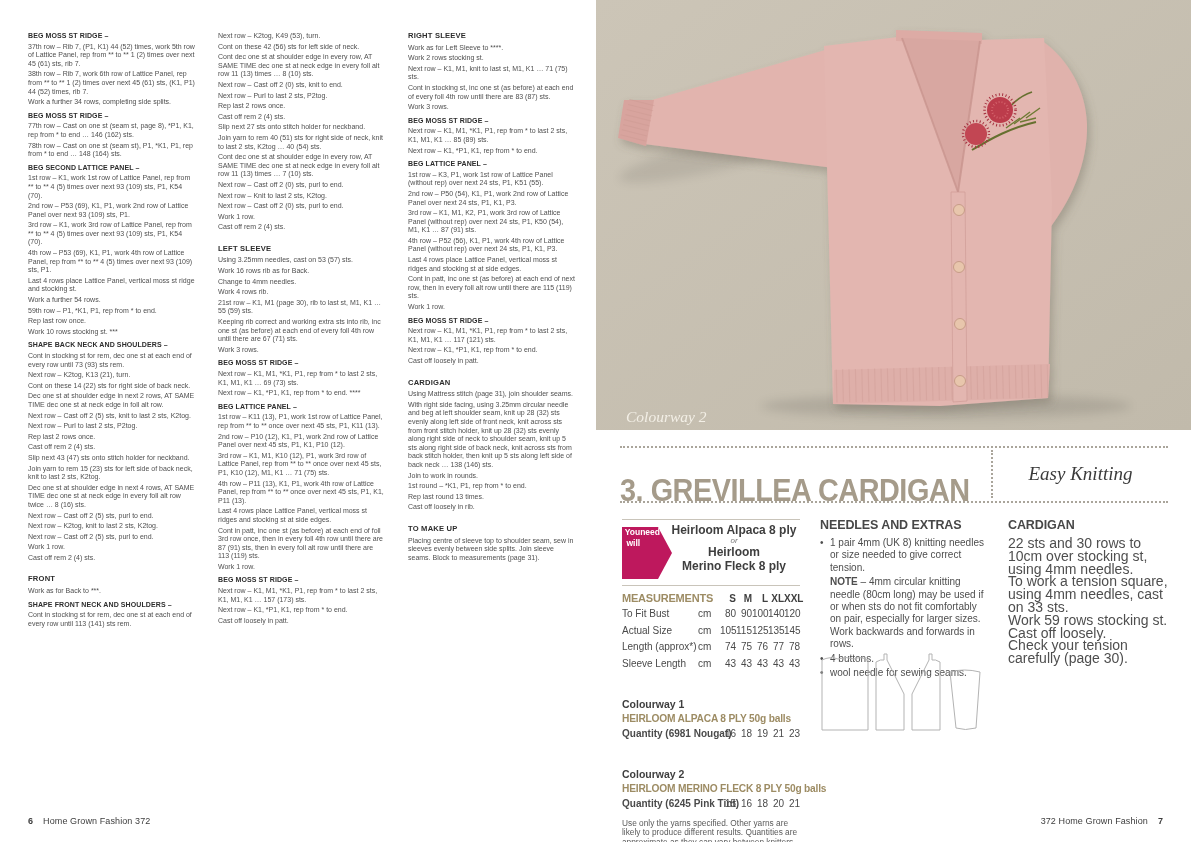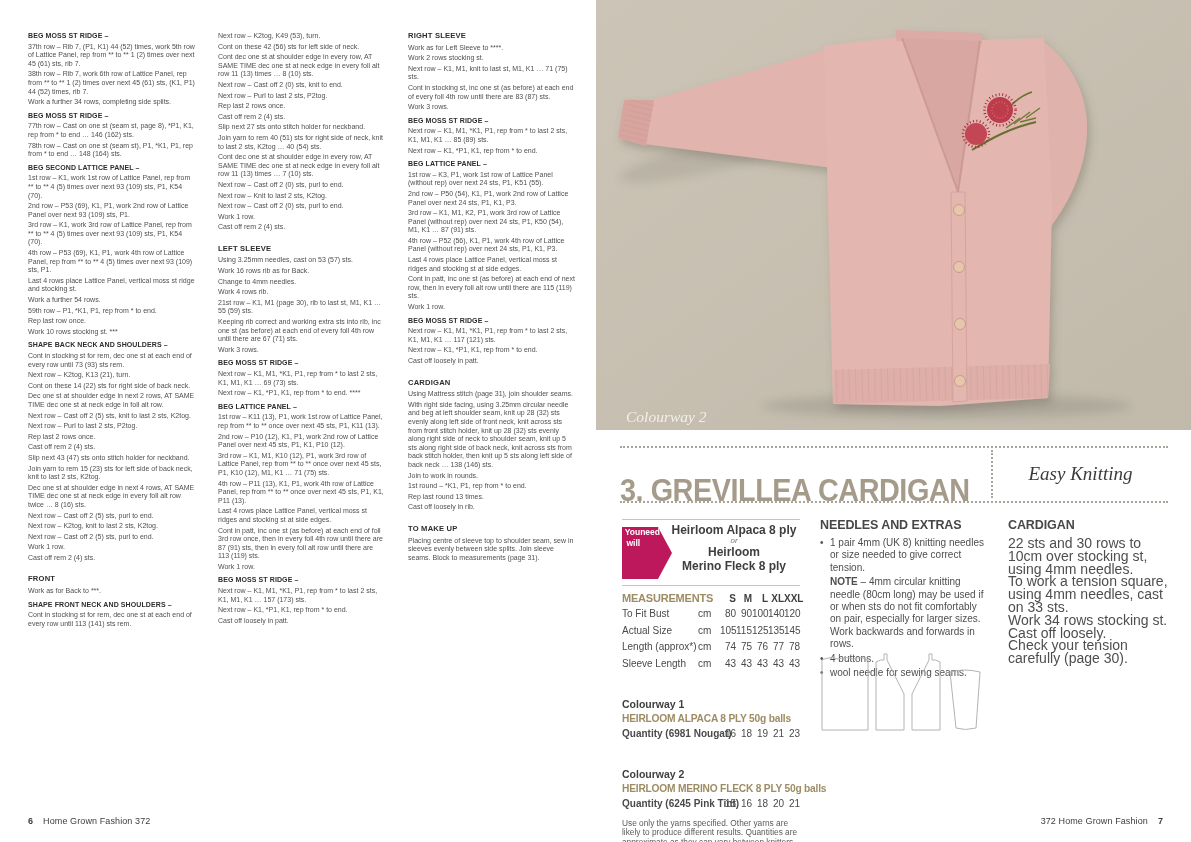--- a/index.html
+++ b/index.html
@@ -375,21 +375,21 @@
       </g>
       <path fill="none" stroke="#b3b3b3" stroke-width="1" d="M132,30 Q146,26 162,30 L158,86 Q147,89 138,86 Z"></path>
     </svg>
   </div>
 
   <div id="tension">
     <div class="sec-h">CARDIGAN</div>
     <div>
         <div class="t-line">22 sts and 30 rows to 10cm over stocking st, using 4mm needles.</div>
         <div class="t-line">To work a tension square, using 4mm needles, cast on 33 sts.</div>
-        <div class="t-line">Work 34 rows stocking st. Cast off loosely.</div>
+        <div class="t-line">Work 59 rows stocking st. Cast off loosely.</div>
         <div class="t-line">Check your tension carefully (page 30).</div>
       </div>
   </div>
 
   <div id="footer-right" class="page-footer">
     <span>372 Home Grown Fashion</span><span class="pagenum">7</span>
   </div>
 
 </div>
 

